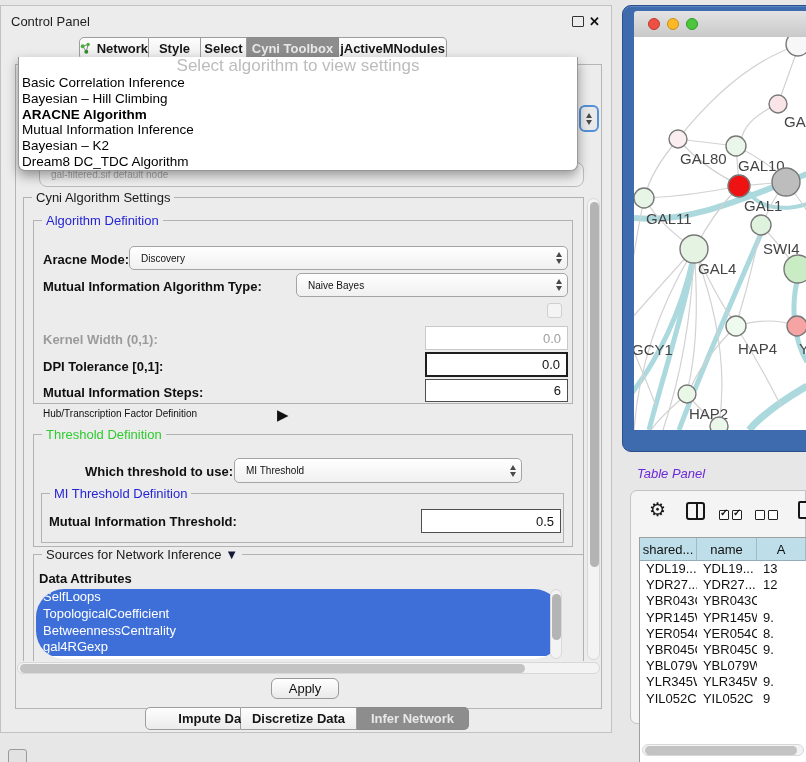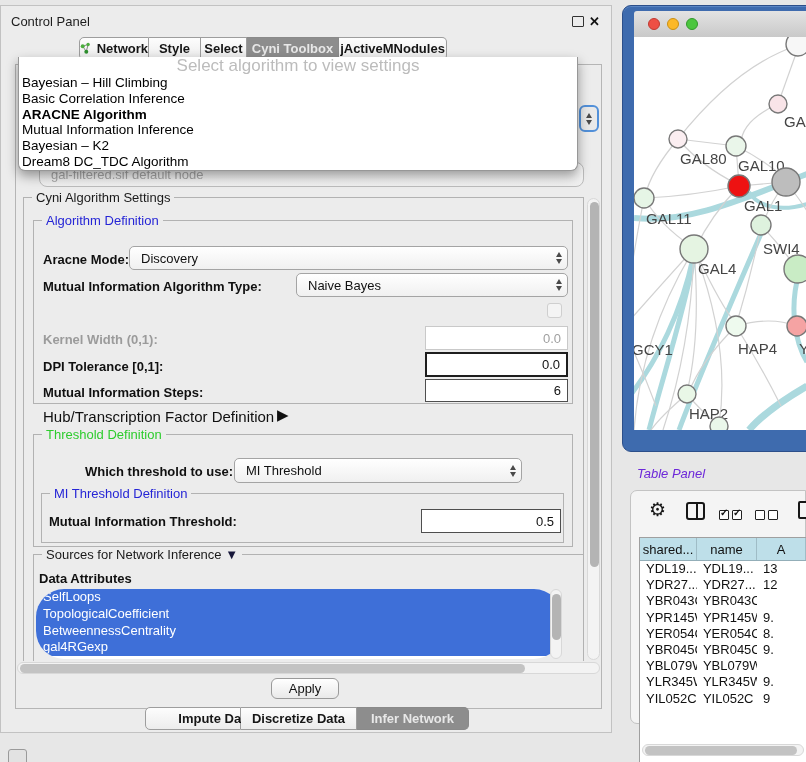--- a/index.html
+++ b/index.html
@@ -16,40 +16,40 @@
   .tab{height:23px;box-sizing:border-box;border:1px solid #9d9d9d;border-left:none;
        background:linear-gradient(#fdfdfd,#ececec);display:flex;align-items:center;justify-content:center;
        font-size:13px;font-weight:700;color:#161616;gap:5px;white-space:nowrap;}
   .tab.first{border-left:1px solid #9d9d9d;border-radius:5px 0 0 5px;}
   .tab.last{border-radius:0 5px 5px 0;}
   .tab.sel{background:#8d8d8d;color:#e8e8e8;border-color:#8a8a8a;}
   .content-frame{position:absolute;left:14px;top:58px;width:587px;height:645px;
                  border:1px solid #b5b5b5;background:#ececec;box-sizing:border-box;}
   
   .combo{position:absolute;background:linear-gradient(#ffffff,#f0f0f0);border:1px solid #a4a4a4;
-         border-radius:5px;font-size:13px;color:#111;display:flex;align-items:center;
+         border-radius:5px;font-size:10px;color:#111;display:flex;align-items:center;
          padding-left:11px;box-sizing:border-box;}
   .combo.dis{color:#a8a8a8;background:linear-gradient(#fafafa,#efefef);border-color:#bcbcbc;border-radius:8px;}
   .spin{position:absolute;right:5px;top:50%;transform:translateY(-50%);display:flex;flex-direction:column;align-items:center;gap:2px;}
   .tri-u{width:0;height:0;border-left:3.5px solid transparent;border-right:3.5px solid transparent;border-bottom:5px solid #4a4a4a;}
   .tri-d{width:0;height:0;border-left:3.5px solid transparent;border-right:3.5px solid transparent;border-top:5px solid #4a4a4a;}
   .bluespin{position:absolute;left:578px;top:99px;width:20px;height:27px;border:2.5px solid #5290d9;
             border-radius:6px;background:#e9e9e9;box-sizing:border-box;display:flex;flex-direction:column;
             align-items:center;justify-content:center;gap:2px;}
   
   .fld{position:absolute;background:#fff;border:1px solid #9a9a9a;font-size:13px;display:flex;align-items:center;
        justify-content:flex-end;padding-right:6px;box-sizing:border-box;color:#111;}
   .fld.dis{border-color:#c9c9c9;color:#9f9f9f;}
   .fld.strong{border:2px solid #1e1e1e;}
   .fld.med{border:1.5px solid #4e4e4e;}
   .gbox{position:absolute;border:1px solid #b2b2b2;box-sizing:border-box;}
   .gtitle{position:absolute;top:-8px;left:8px;background:#ececec;padding:0 4px;font-size:13px;white-space:nowrap;}
   .lbl{position:absolute;font-size:13px;font-weight:700;color:#101010;white-space:nowrap;}
   .lbl.dis{color:#9b9b9b;}
-  .plain{position:absolute;font-size:15px;color:#101010;white-space:nowrap;}
+  .plain{position:absolute;font-size:10px;color:#101010;white-space:nowrap;}
   .chk{position:absolute;width:15px;height:15px;border:1.5px solid #cfcfcf;border-radius:3px;background:#f4f4f4;box-sizing:border-box;}
   
   .sv{position:absolute;background:#f3f3f3;border:1px solid #d8d8d8;border-radius:7px;box-sizing:border-box;}
   .sv .th{position:absolute;left:1px;width:9px;background:#b4b4b4;border-radius:5px;}
   .sh{position:absolute;background:#f3f3f3;border:1px solid #d8d8d8;border-radius:7px;box-sizing:border-box;}
   .sh .th{position:absolute;top:1px;height:9px;background:#c3c3c3;border-radius:5px;}
   
   .dd{position:absolute;left:18px;top:57px;width:560px;height:114px;background:#fff;border:1px solid #979797;
       border-top:none;border-radius:0 0 7px 7px;box-shadow:0 5px 12px rgba(0,0,0,.38);z-index:30;box-sizing:border-box;overflow:hidden;}
   .dd-hint{height:18px;line-height:18px;text-align:center;color:#bcbcbc;font-size:17px;}
@@ -230,22 +230,22 @@
         </div>
         <div class="tab last sel" style="width: 112px;">
           <span>Infer Network</span>
         </div>
       </div>
   </div>
 
   <div class="dd">
     <div class="dd-hint">Select algorithm to view settings</div>
     <div id="dd-items">
+        <div class="dd-item">Basic Correlation Inference</div>
         <div class="dd-item">Bayesian – Hill Climbing</div>
-        <div class="dd-item">Basic Correlation Inference</div>
         <div class="dd-item b">ARACNE Algorithm</div>
         <div class="dd-item">Mutual Information Inference</div>
         <div class="dd-item">Bayesian – K2</div>
         <div class="dd-item">Dream8 DC_TDC Algorithm</div>
       </div>
   </div>
 
   <div class="netwin">
     <div class="net-titlebar">
       <div class="tl" style="left:14px;background:#ee4f44;border:1px solid #c03a32;"></div>

